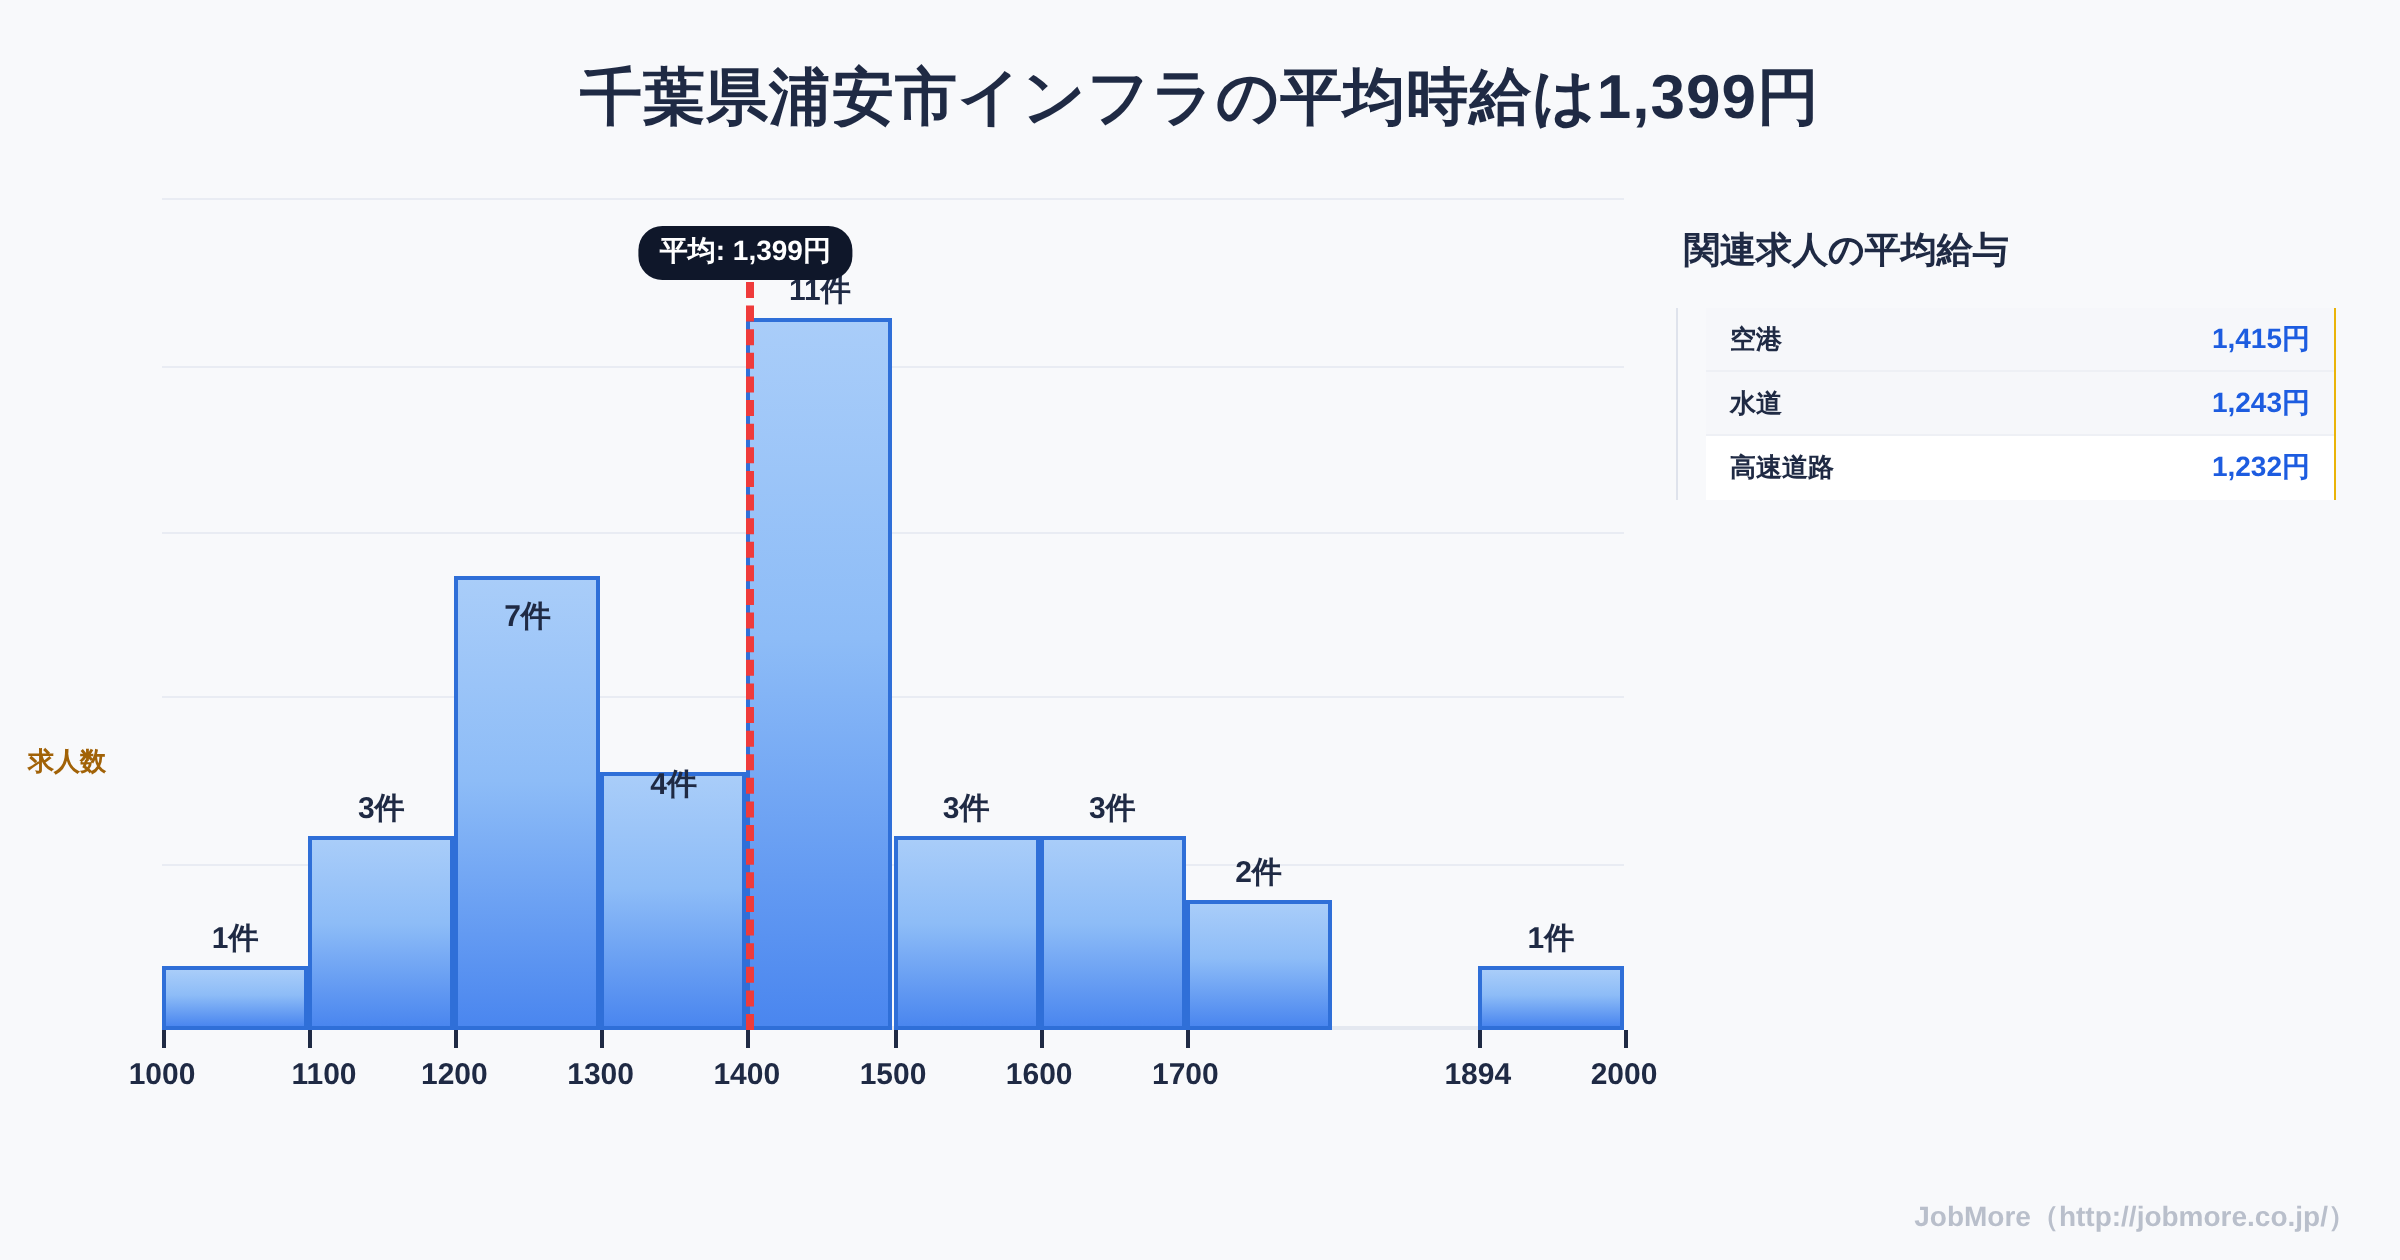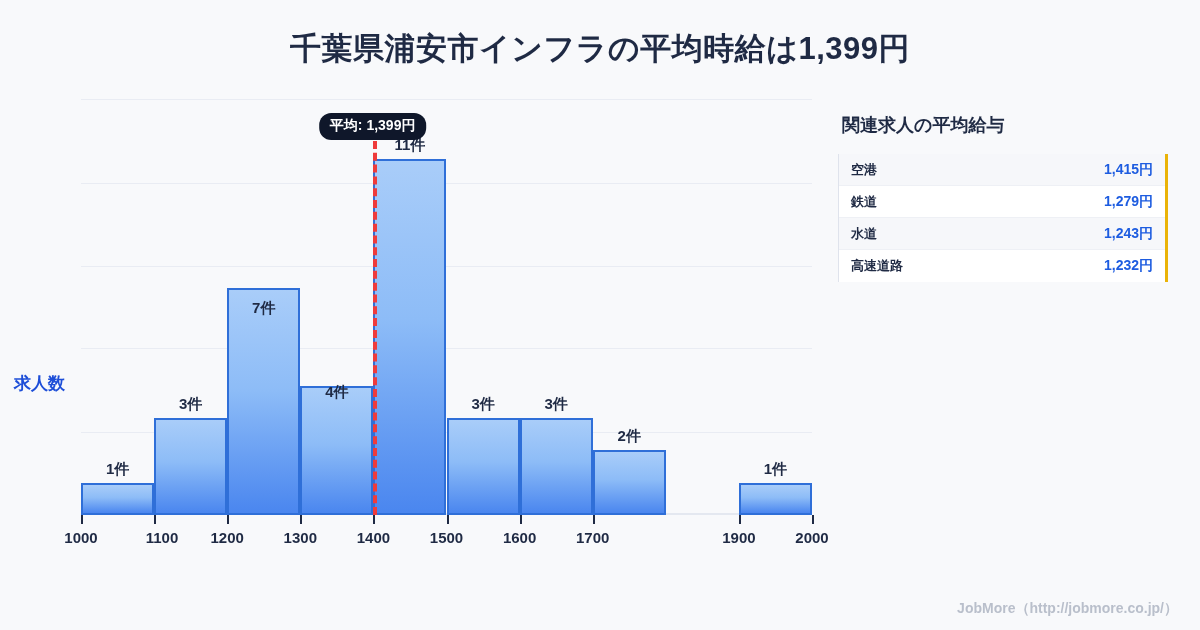--- a/index.html
+++ b/index.html
@@ -110,42 +110,43 @@
     padding: 4px 11px 5px 11px;
     border-radius: 12px;
     white-space: nowrap;
   }
 
   
   .y-axis-title {
     position: absolute;
     left: 14px;
     top: 282px;
-    font-size: 17px;
-    font-weight: bold;
-    color: #1d4ed8;
+    font-size: 13px;
+    font-weight: bold;
+    color: #a16207;
   }
 
   
   .side-panel {
     position: absolute;
     left: 838px;
     top: 100px;
     width: 330px;
     margin-top: 13px;
   }
   .side-title {
     font-size: 18px;
     font-weight: bold;
     color: #1f2a44;
     margin: 0 0 17px 4px;
   }
   .side-table {
     border-left: 1px solid #dfe3ec;
-    border-right: 3px solid #eab308;
+    border-right: 1px solid #eab308;
+    padding-left: 14px;
   }
   .side-row {
     display: flex;
     align-items: center;
     justify-content: space-between;
     height: 32px;
     padding: 0 12px 0 12px;
     box-sizing: border-box;
     border-bottom: 1px solid #eef0f5;
   }
@@ -218,39 +219,35 @@
       <div class="tick-label" style="left: 219.3px;">1300</div>
       <div class="tick" style="left: 292.4px;"></div>
       <div class="tick-label" style="left: 292.4px;">1400</div>
       <div class="tick" style="left: 365.5px;"></div>
       <div class="tick-label" style="left: 365.5px;">1500</div>
       <div class="tick" style="left: 438.6px;"></div>
       <div class="tick-label" style="left: 438.6px;">1600</div>
       <div class="tick" style="left: 511.7px;"></div>
       <div class="tick-label" style="left: 511.7px;">1700</div>
       <div class="tick" style="left: 657.9px;"></div>
-      <div class="tick-label" style="left: 657.9px;">1900</div>
+      <div class="tick-label" style="left: 657.9px;">1894</div>
       <div class="tick" style="left: 731px;"></div>
       <div class="tick-label" style="left: 731px;">2000</div>
       <div class="avg-line" style="left: 291.669px; border-left-color: rgb(239, 59, 59);"></div>
       <div class="avg-badge" style="left: 291.669px; background: #0f172a;">平均: 1,399円</div>
     </div>
 
 </div>
 
 <div class="side-panel">
   <div class="side-title">関連求人の平均給与</div>
   <div class="side-table" id="side-table">
       <div class="side-row odd">
         <span class="side-row-label">空港</span>
         <span class="side-row-value">1,415円</span>
-      </div>
-      <div class="side-row even">
-        <span class="side-row-label">鉄道</span>
-        <span class="side-row-value">1,279円</span>
       </div>
       <div class="side-row odd">
         <span class="side-row-label">水道</span>
         <span class="side-row-value">1,243円</span>
       </div>
       <div class="side-row even">
         <span class="side-row-label">高速道路</span>
         <span class="side-row-value">1,232円</span>
       </div>
     </div>

